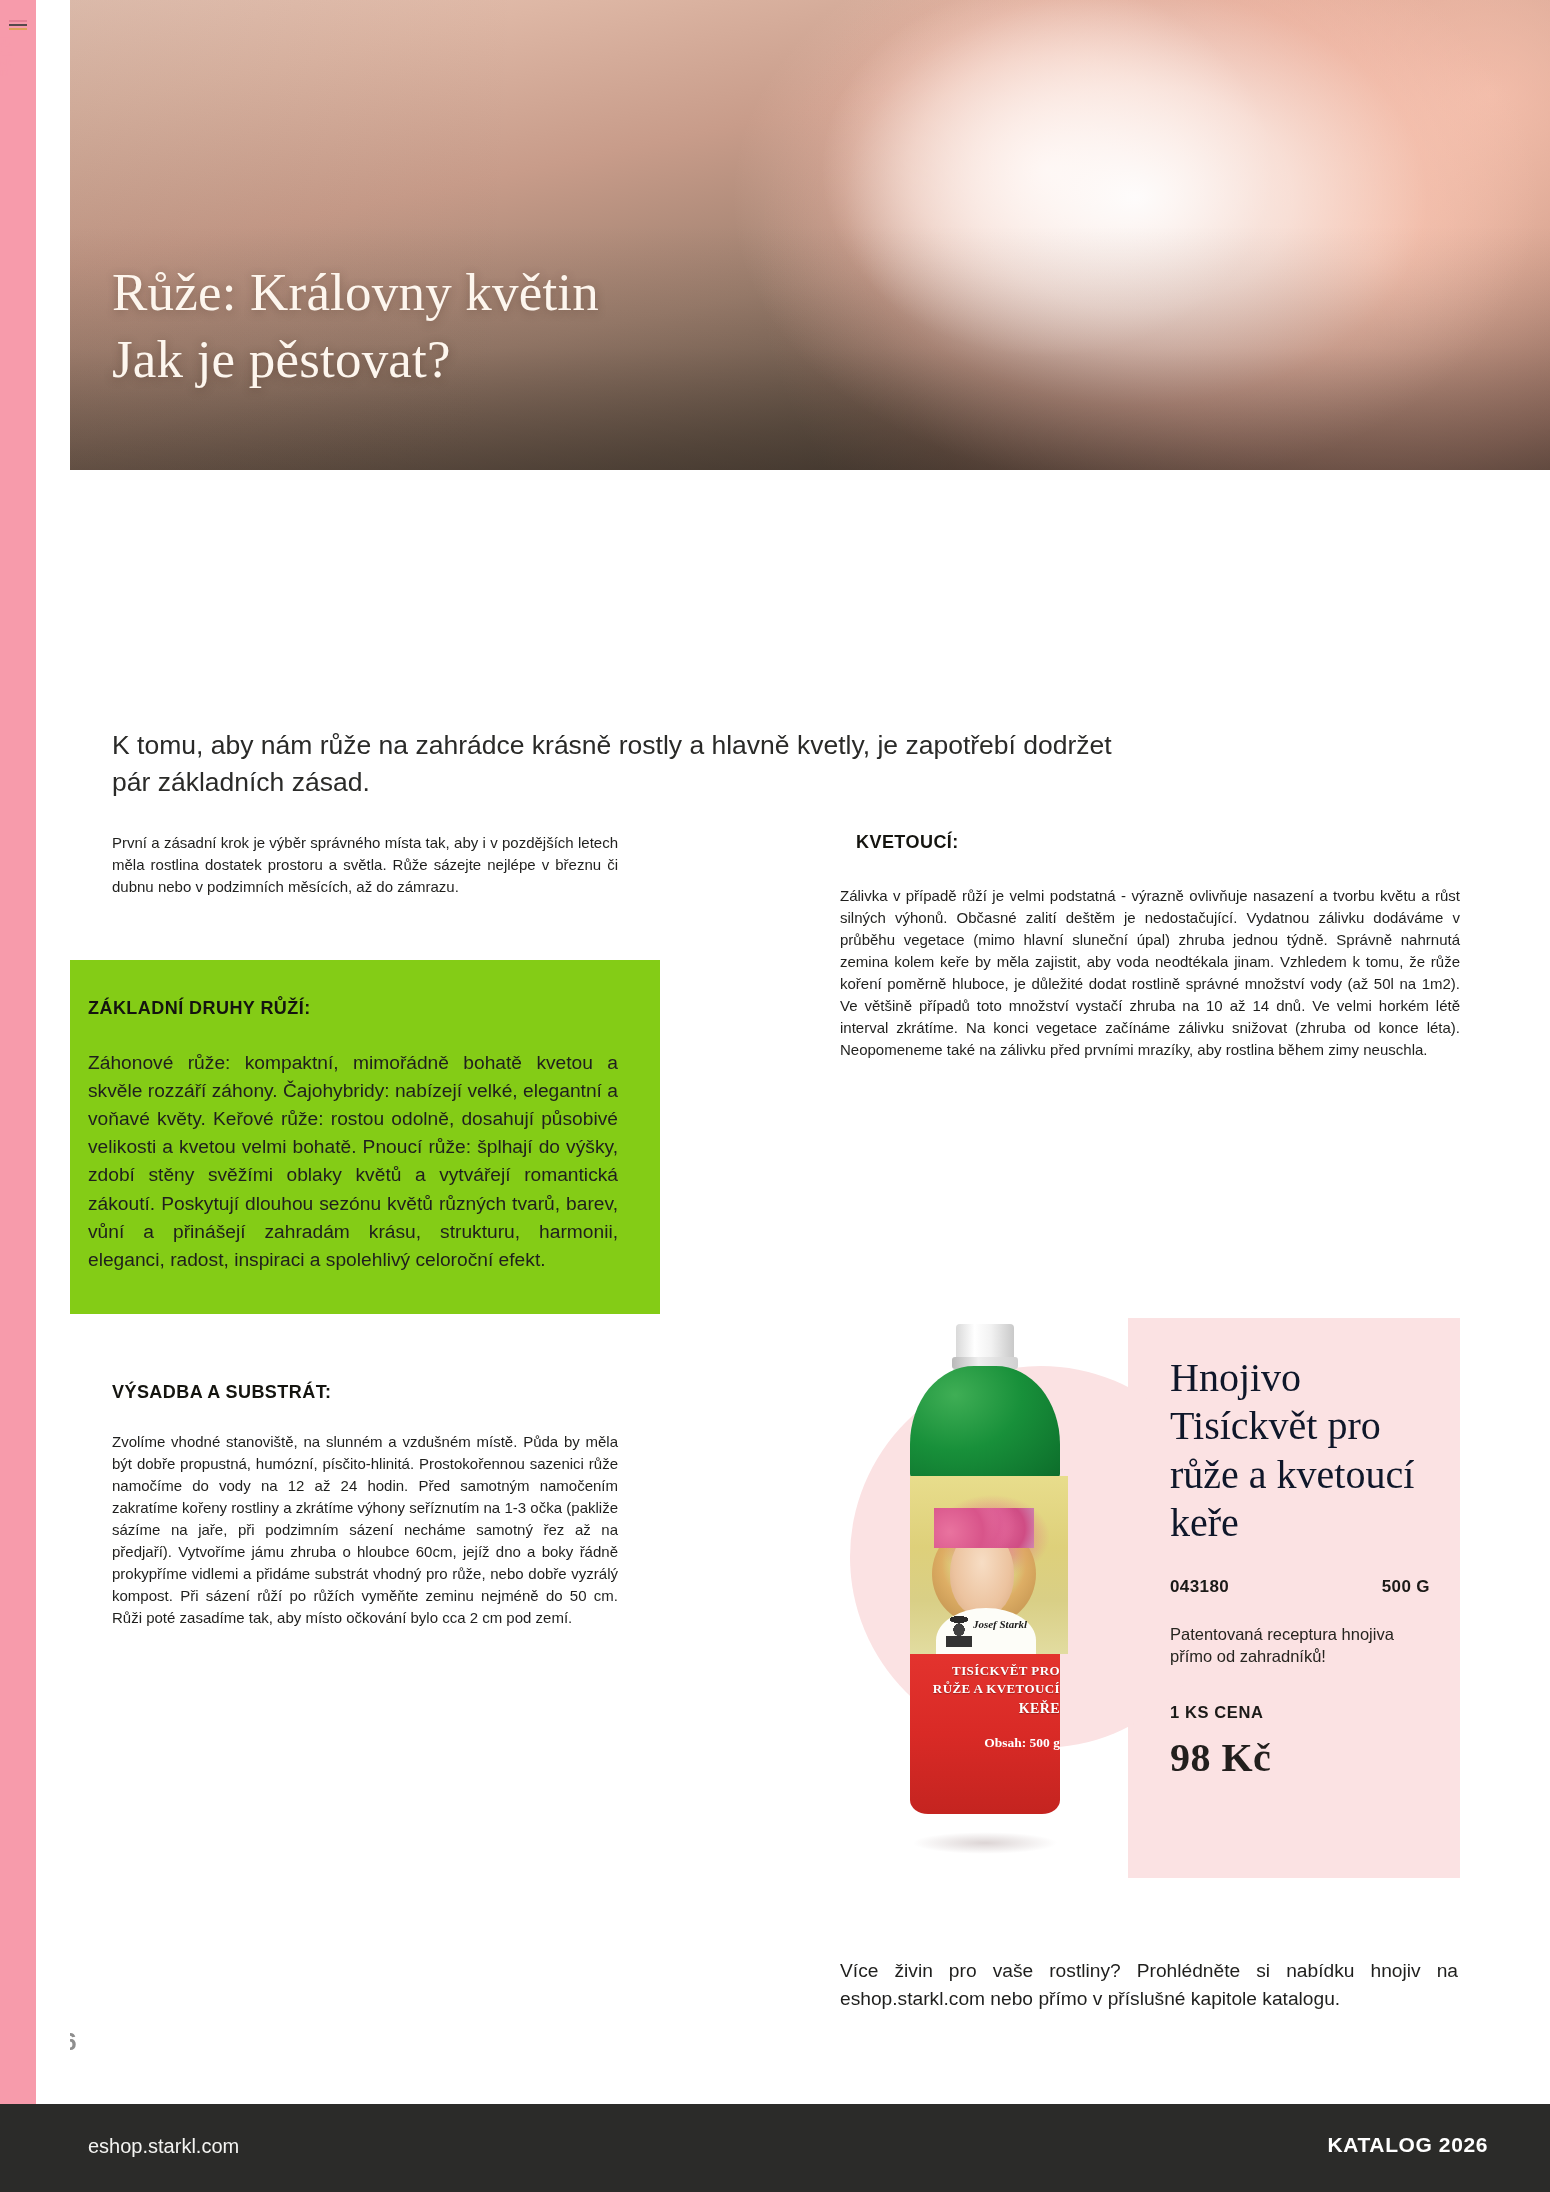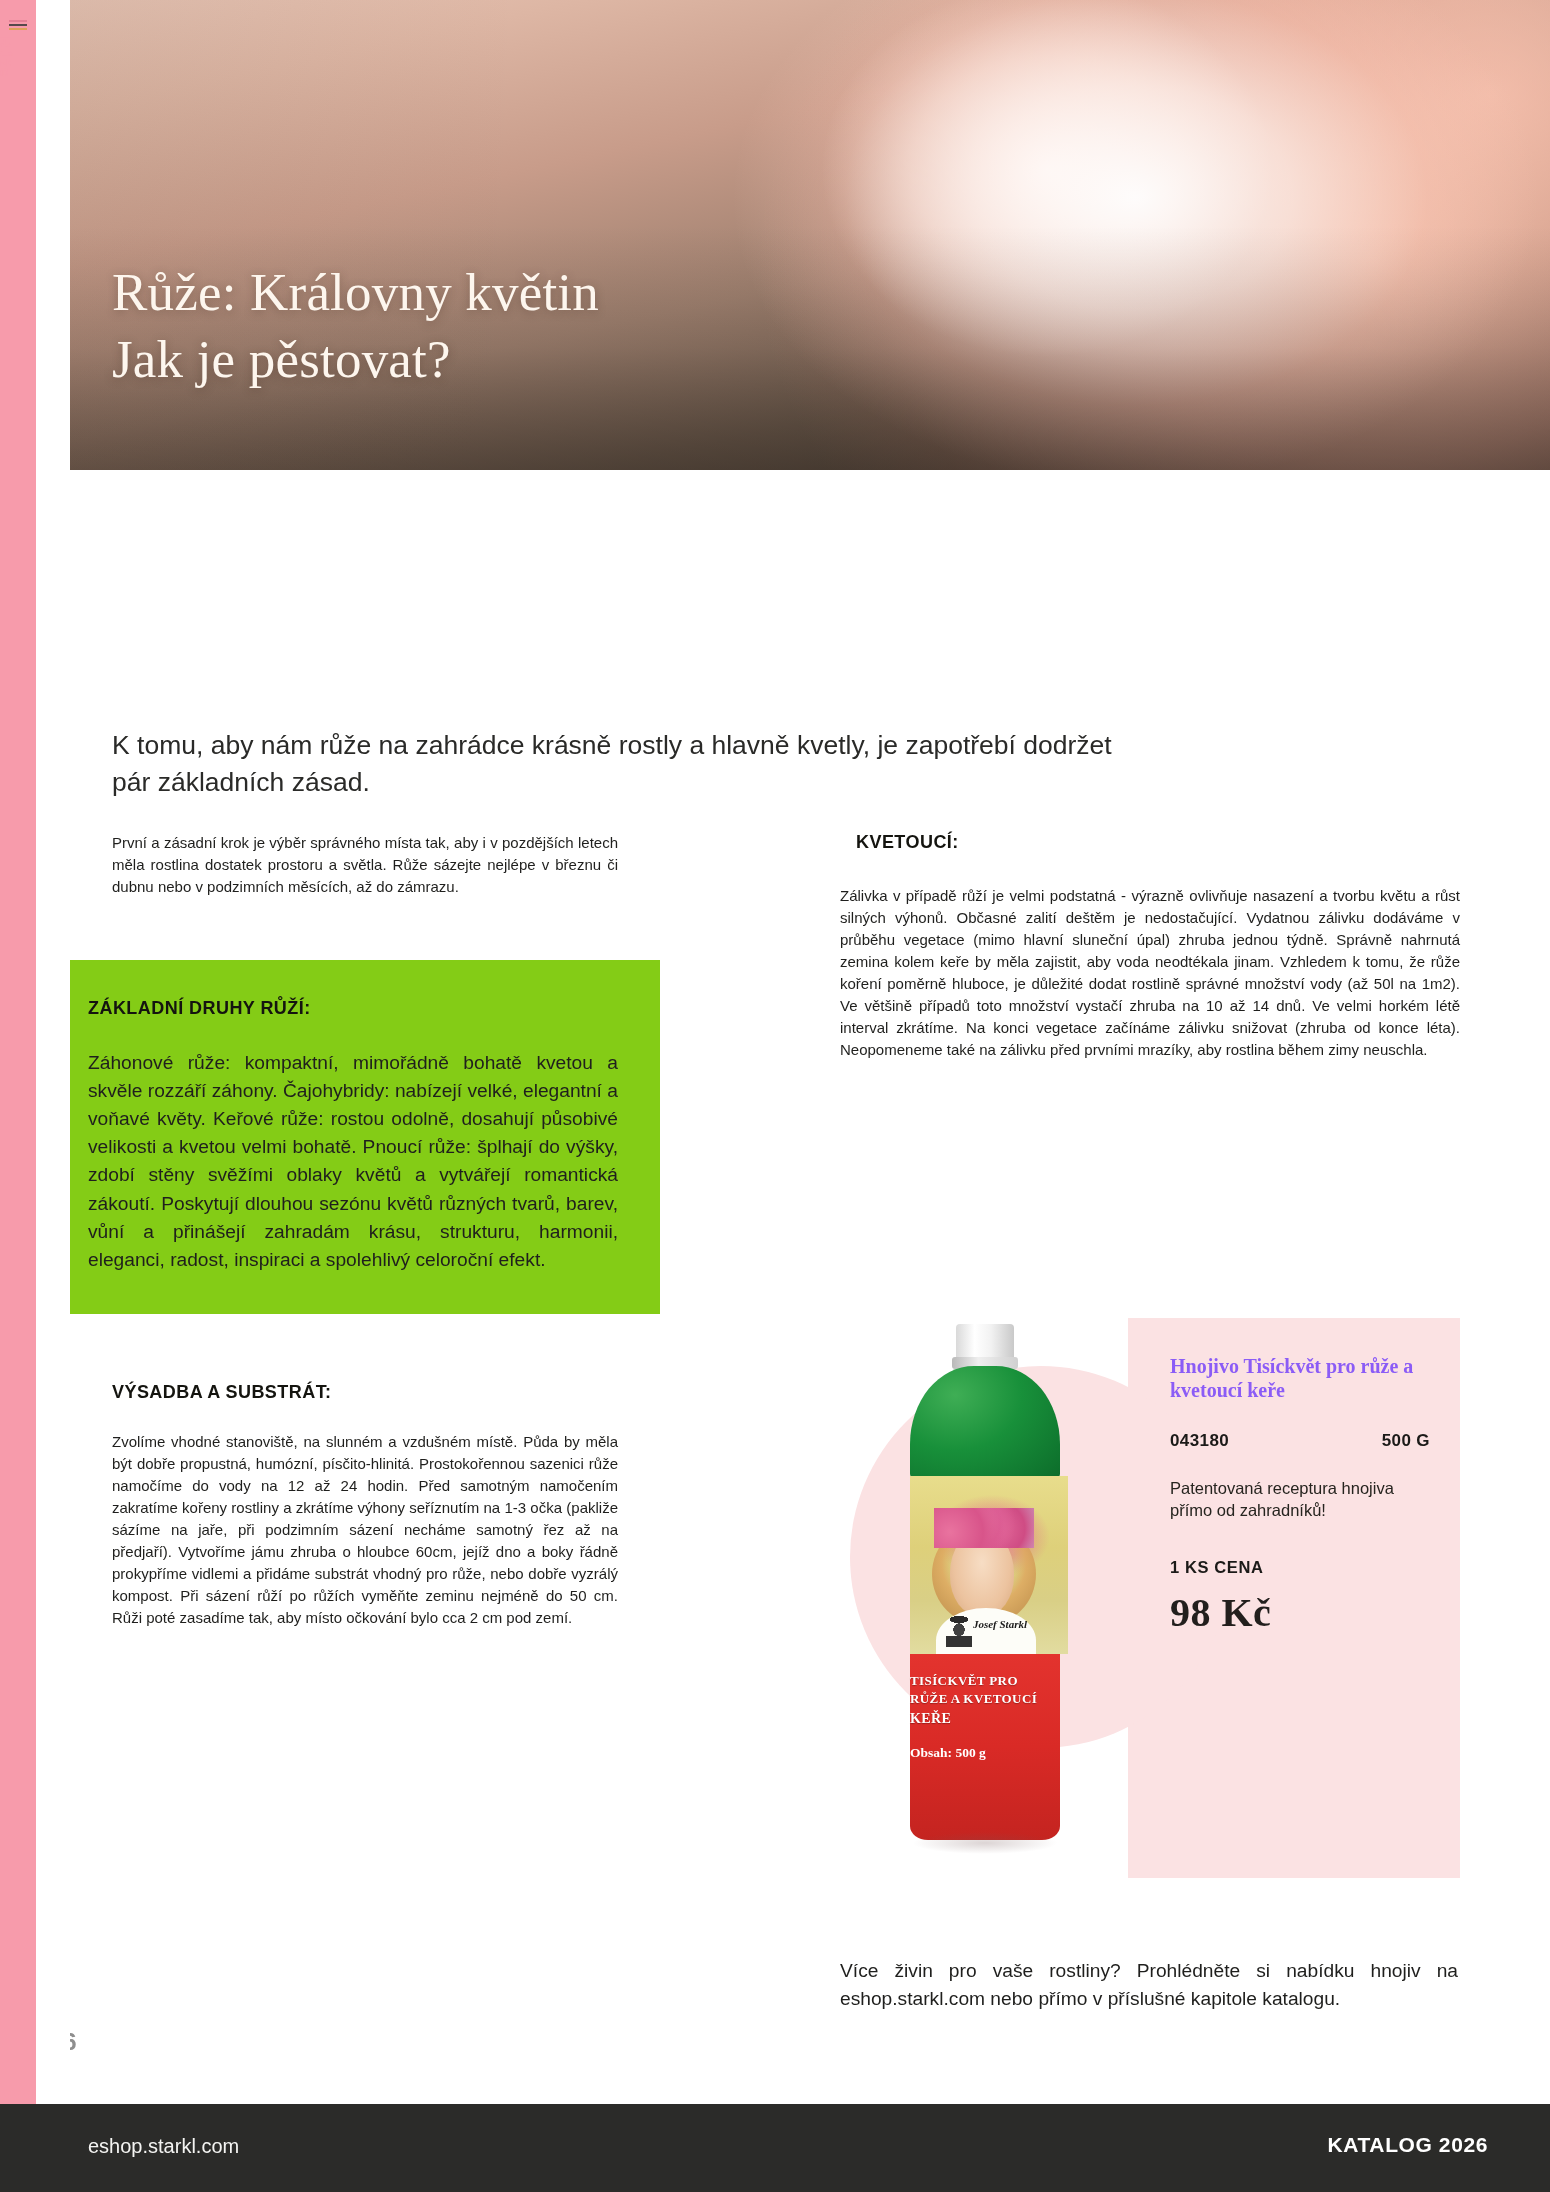--- a/index.html
+++ b/index.html
@@ -283,27 +283,27 @@
     left: 10px; top: 7px;
     width: 26px; height: 32px;
     background:
       radial-gradient(ellipse 13px 5px at 50% 14%, #2a2a2a 0%, #2a2a2a 70%, rgba(0,0,0,0) 72%),
       radial-gradient(ellipse 8px 9px at 50% 46%, #404040 0%, #404040 70%, rgba(0,0,0,0) 72%),
       linear-gradient(180deg, rgba(0,0,0,0) 66%, #333 67%, #333 100%);
   }
   .b-label-bot {
     position: absolute;
     left: 12px; top: 330px;
-    width: 150px; height: 186px;
+    width: 150px; height: 160px;
     background: linear-gradient(180deg,#e3332e 0%,#d92a26 50%,#c42420 100%);
     border-radius: 0 0 18px 18px / 0 0 14px 14px;
     color: #fff;
     font-family: "Liberation Serif", serif;
-    text-align: left;
-    padding-top: 18px;
+    text-align: right;
+    padding-top: 8px;
     box-sizing: border-box;
   }
   .b-label-bot .ln {
     font-size: 13px;
     font-weight: bold;
     letter-spacing: .4px;
     line-height: 1.42;
     text-shadow: 0 1px 1px rgba(0,0,0,.3);
   }
   .b-label-bot .ln.big { font-size: 14px; }
@@ -323,24 +323,24 @@
   
   .p-info {
     position: absolute;
     left: 330px;
     top: 36px;
     width: 260px;
     z-index: 4;
   }
   .p-title {
     font-family: "Liberation Serif", serif;
-    font-size: 20px;
+    font-size: 40px;
     line-height: 1.21;
-    font-weight: 700;
-    color: #8b5cf6;
+    font-weight: 400;
+    color: #0f172a;
     margin: 0;
   }
   .p-meta {
     margin-top: 29px;
     display: flex;
     justify-content: space-between;
     font-size: 17px;
     font-weight: bold;
     letter-spacing: .4px;
     color: #1b1a18;

